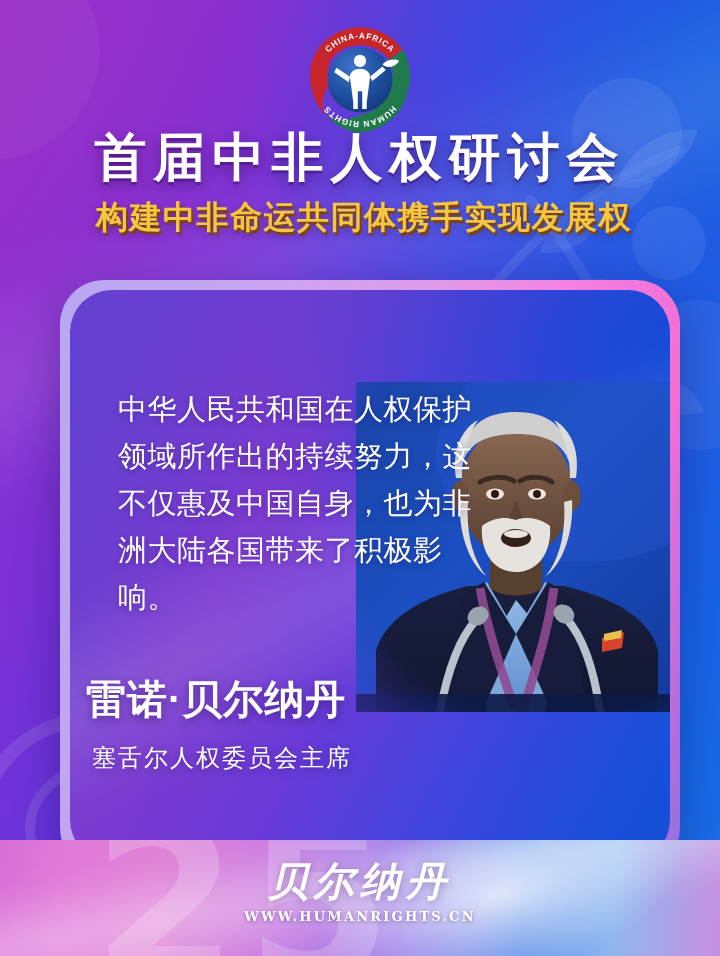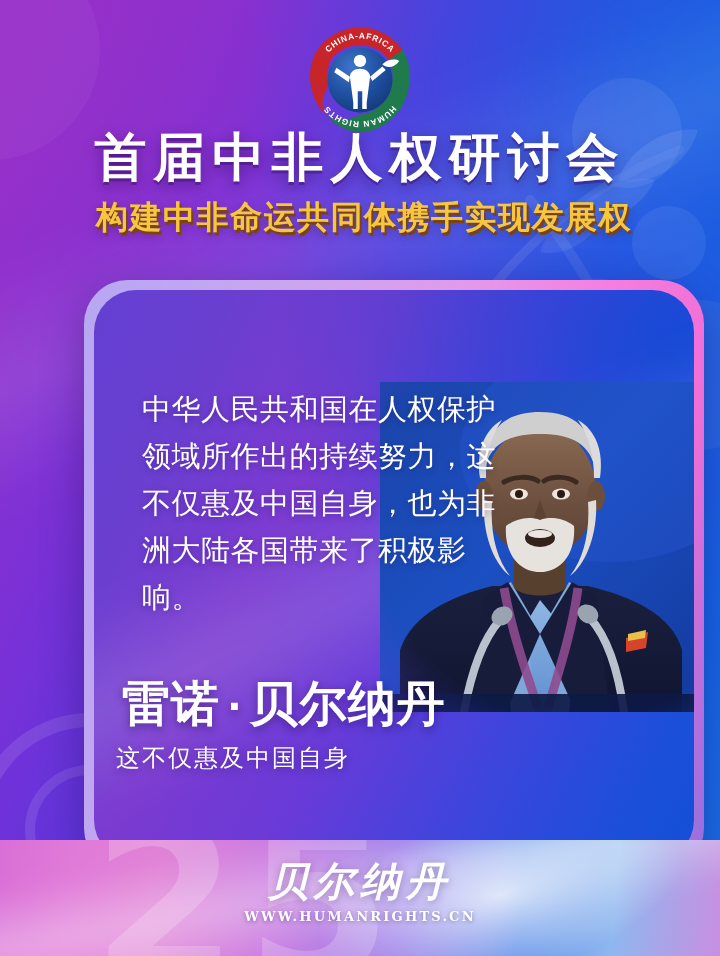--- a/index.html
+++ b/index.html
@@ -55,21 +55,20 @@
     white-space:nowrap;
   }
 
   
   #card{
     position:absolute;left:60px;top:280px;width:600px;height:572px;
     border-radius:44px;
     padding:10px;
     background:linear-gradient(100deg,#b7a7f2 0%,#c9a6ef 28%,#e09bea 52%,#f57fe0 72%,#f06fd6 88%,#8f6fe0 100%);
     box-shadow:0 14px 44px rgba(20,5,60,.30);
-    margin-left:24px;
   }
   #card-inner{
     position:relative;width:100%;height:100%;
     border-radius:42px;overflow:hidden;
     background:
       radial-gradient(120% 100% at 100% 10%, rgba(21,74,214,1) 0%, rgba(21,74,214,0) 58%),
       linear-gradient(118deg,#6340d2 0%,#6a3fd0 16%,#7b3ad0 34%,#6a3ad8 52%,#3d45dd 72%,#1b4fda 90%,#1350d6 100%);
   }
   #card-streak{
     position:absolute;left:-90px;top:180px;width:820px;height:200px;
@@ -88,23 +87,23 @@
   #quote{
     position:absolute;left:48px;top:96px;width:360px;
     font-family:"DejaVu Sans","Liberation Sans",sans-serif;
     font-size:29px;line-height:1.62;color:#ffffff;
     letter-spacing:.5px;
     text-shadow:0 2px 6px rgba(25,5,70,.35);
   }
 
   
   #speaker-name{
-    position:absolute;left:28px;top:382px;
-    font-family:Liberation Mono, monospace;
-    font-size:48px;font-weight:bold;color:#ffffff;letter-spacing:1px;
+    position:absolute;left:16px;top:382px;
+    font-family:Liberation Sans, sans-serif;
+    font-size:40px;font-weight:bold;color:#ffffff;letter-spacing:1px;
     text-shadow:0 3px 10px rgba(20,5,70,.45);
   }
   #speaker-role{
     position:absolute;left:22px;top:452px;
     font-family:"DejaVu Sans","Liberation Sans",sans-serif;
     font-size:24px;color:#ffffff;letter-spacing:2px;
     text-shadow:0 2px 8px rgba(20,5,70,.4);
   }
 
   
@@ -295,21 +294,21 @@
         <path d="M84 330 C92 286 104 256 120 238" stroke="#b9c2cc" stroke-width="8" fill="none" stroke-linecap="round"></path>
         <ellipse cx="122" cy="234" rx="11" ry="9" fill="#9aa4b0" transform="rotate(-32 122 234)"></ellipse>
         <path d="M244 330 C238 286 226 254 210 236" stroke="#b9c2cc" stroke-width="8" fill="none" stroke-linecap="round"></path>
         <ellipse cx="208" cy="232" rx="11" ry="9" fill="#9aa4b0" transform="rotate(32 208 232)"></ellipse>
 
         <rect x="0" y="312" width="320" height="18" fill="#0d1a45" opacity=".92"></rect>
       </svg>
 
       <div id="quote">中华人民共和国在人权保护领域所作出的持续努力，这不仅惠及中国自身，也为非洲大陆各国带来了积极影响。</div>
       <div id="speaker-name">雷诺·贝尔纳丹</div>
-      <div id="speaker-role">这不仅惠及中国自身</div>
+      <div id="speaker-role">塞舌尔人权委员会主席</div>
     </div>
   </div>
 
   <div id="footer">
     <div id="footer-glow"></div>
     <div id="footer-streak"></div>
     <div id="watermark25">25</div>
     <div id="footer-brand">
       <div id="brand-cn">贝尔纳丹</div>
       <div id="brand-url">WWW.HUMANRIGHTS.CN</div>

